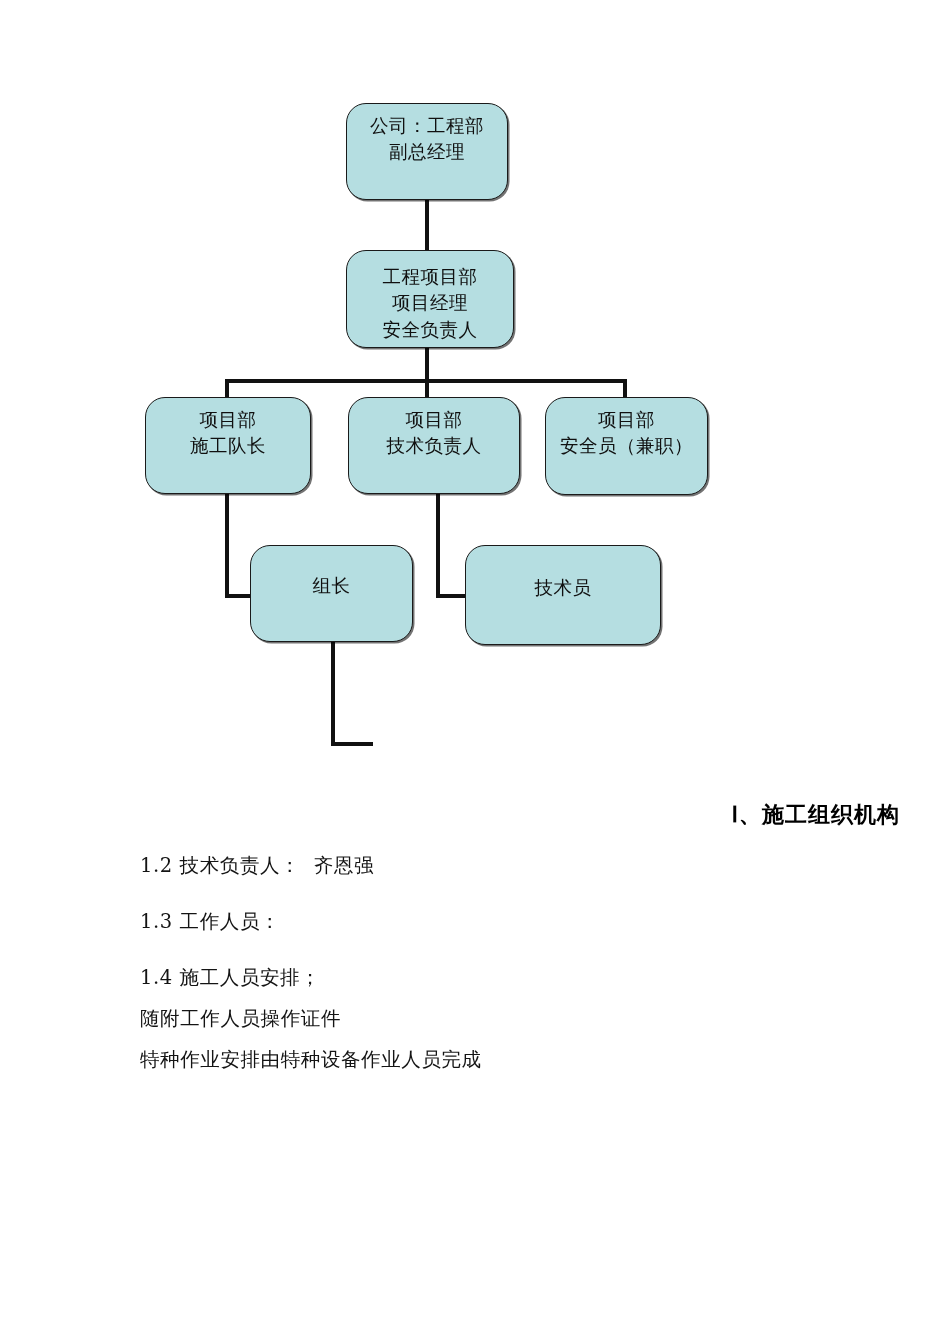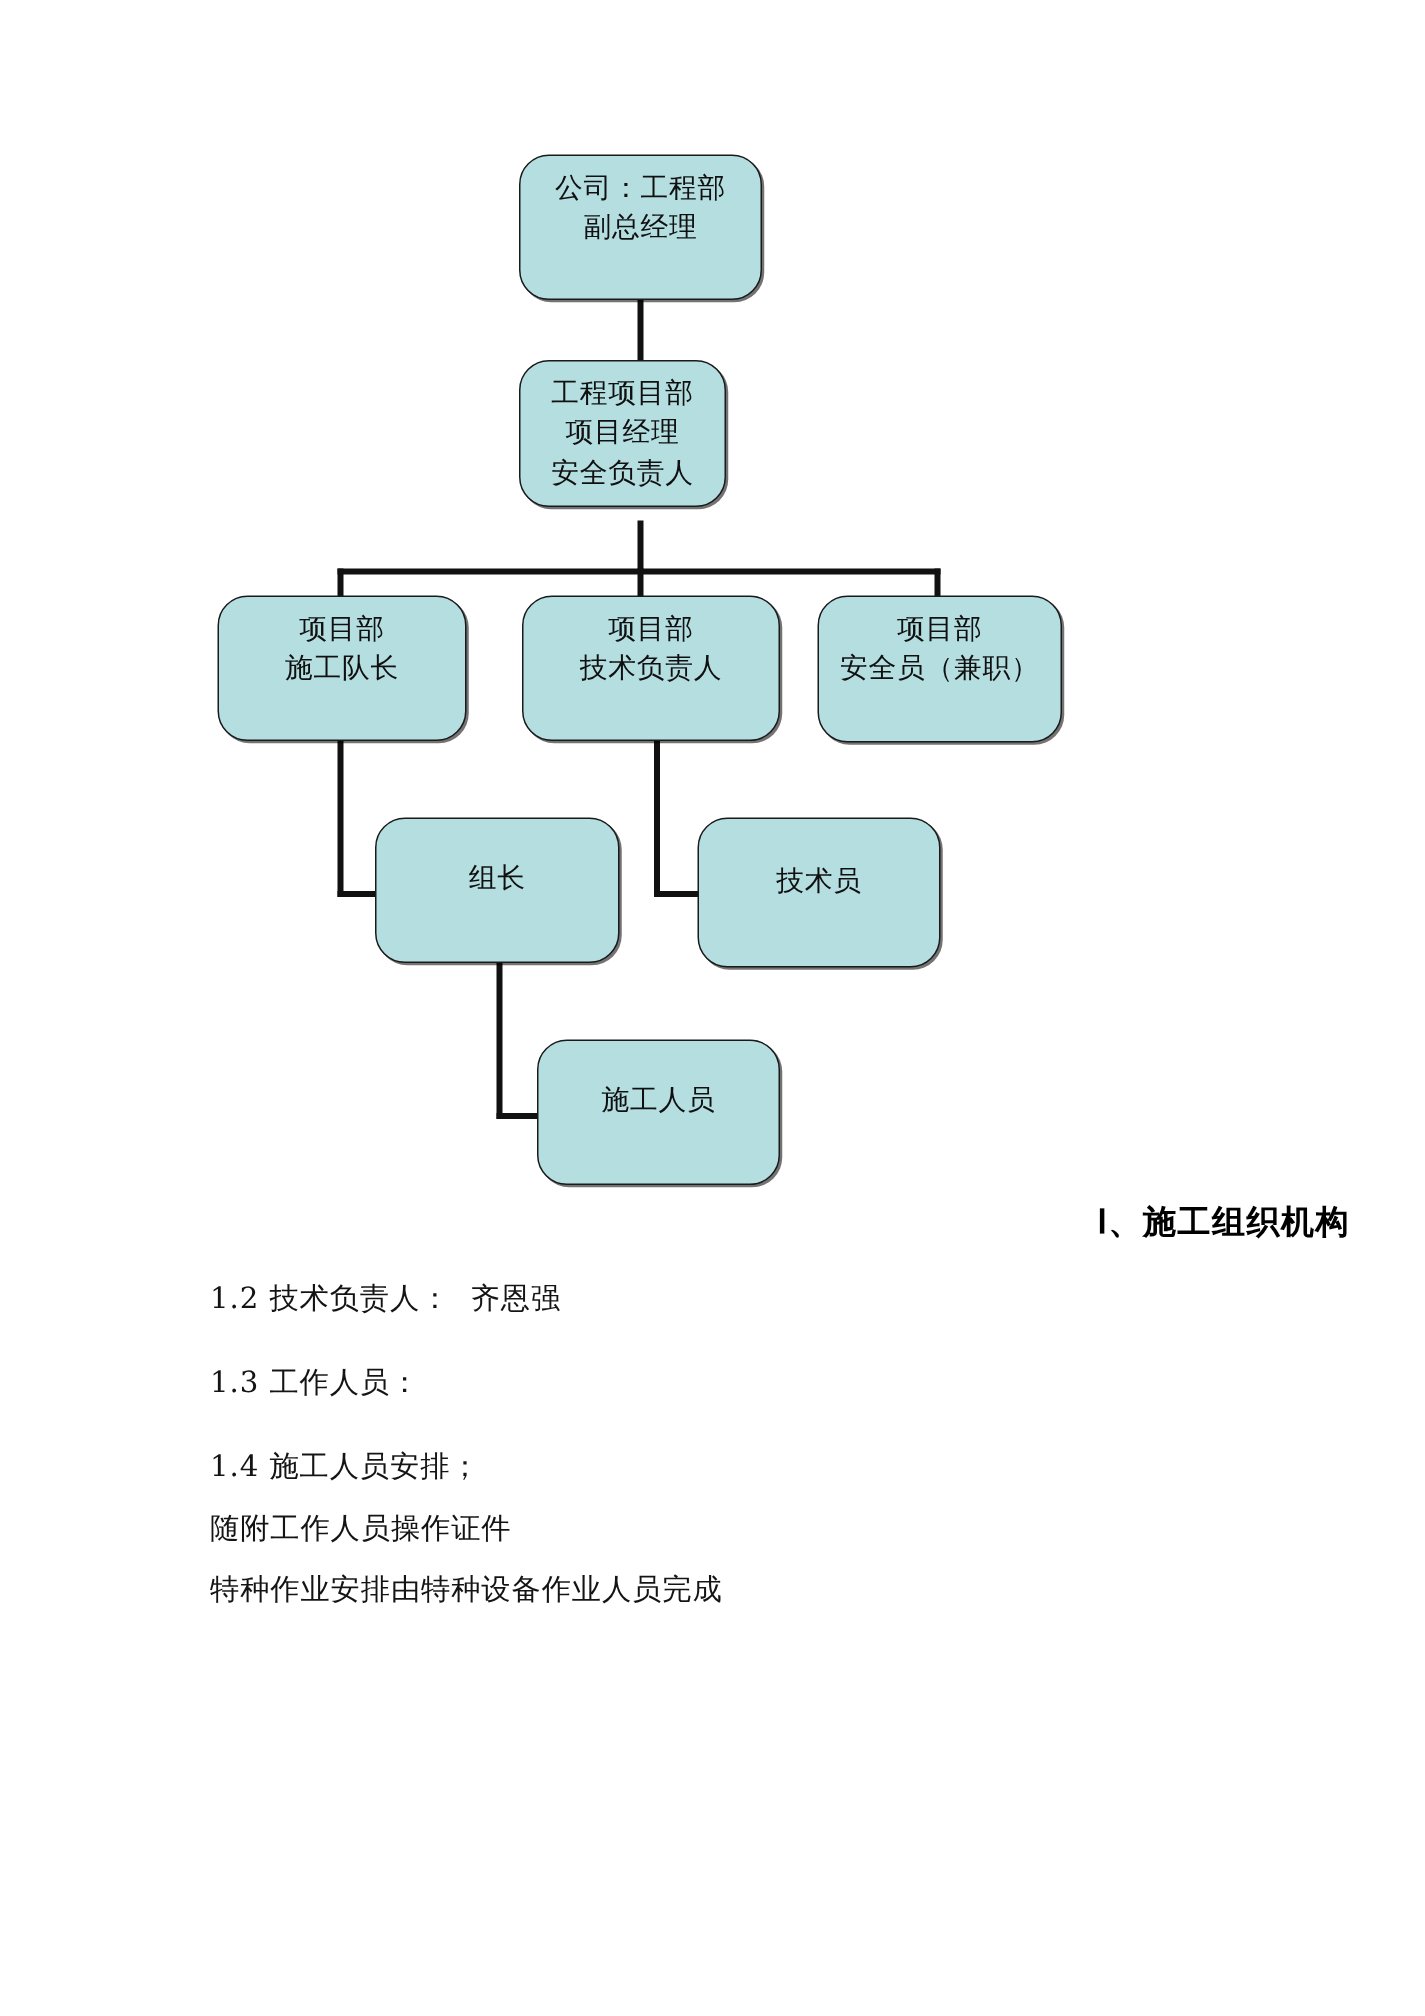--- a/index.html
+++ b/index.html
@@ -117,21 +117,21 @@
     <div class="conn" style="left:436px; top:594px; width:44px; height:4px;"></div>
 
     <div class="conn" style="left:331px; top:640px; width:4px; height:106px;"></div>
     <div class="conn" style="left:331px; top:742px; width:42px; height:4px;"></div>
 
     <div class="node" style="left:346px; top:103px; width:162px; height:97px;">
       <span class="node-label">公司：工程部
 副总经理</span>
     </div>
 
-    <div class="node" style="left:346px; top:240px; width:138px; height:98px;">
+    <div class="node" style="left:346px; top:250px; width:168px; height:98px;align-items:center;">
       <span class="node-label">工程项目部
 项目经理
 安全负责人</span>
     </div>
 
     <div class="node" style="left:145px; top:397px; width:166px; height:97px;">
       <span class="node-label">项目部
 施工队长</span>
     </div>
 
@@ -142,27 +142,24 @@
 
     <div class="node" style="left:545px; top:397px; width:163px; height:98px;">
       <span class="node-label">项目部
 安全员（兼职）</span>
     </div>
 
     <div class="node center-label" style="left:250px; top:545px; width:163px; height:97px;">
       <span class="node-label">组长</span>
     </div>
 
-    <div class="node center-label" style="left:465px; top:545px; width:162px; height:100px;">
+    <div class="node center-label" style="left:465px; top:545px; width:196px; height:100px;">
       <span class="node-label">技术员</span>
     </div>
 
-    <div class="node center-label" style="left:358px; top:693px; width:162px; height:97px;">
-      <span class="node-label">施工人员</span>
-    </div>
   </div>
 
   <div id="doc-text">
     <div class="heading">Ⅰ、施工组织机构</div>
 
     <div class="para">1.2 技术负责人：  齐恩强</div>
     <div class="para">1.3 工作人员：</div>
     <div class="para tight">1.4 施工人员安排；</div>
     <div class="para tight">随附工作人员操作证件</div>
     <div class="para">特种作业安排由特种设备作业人员完成</div>

